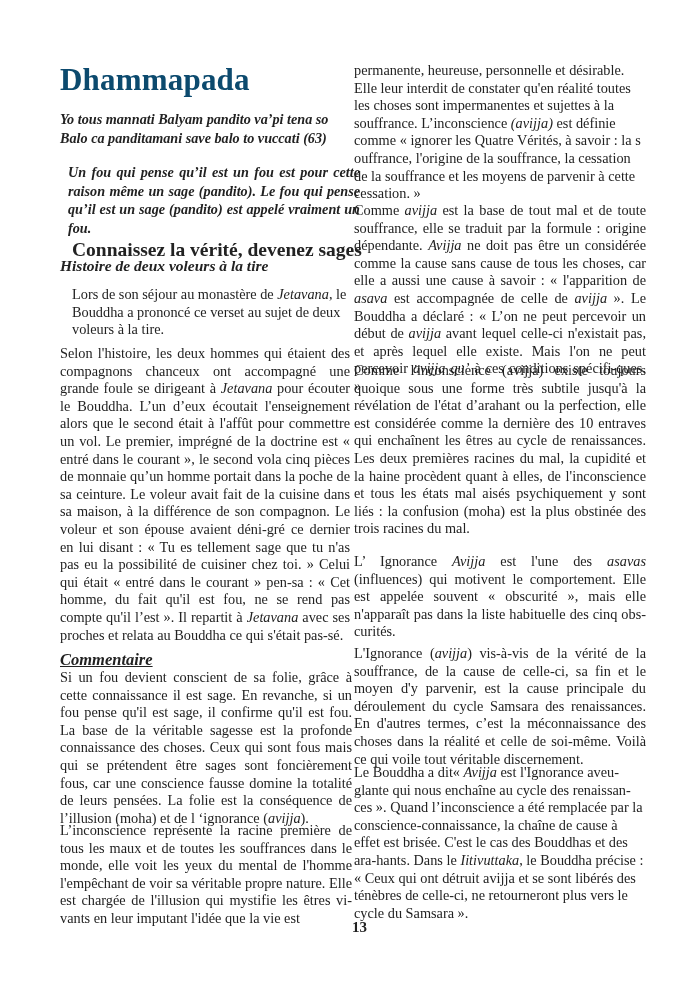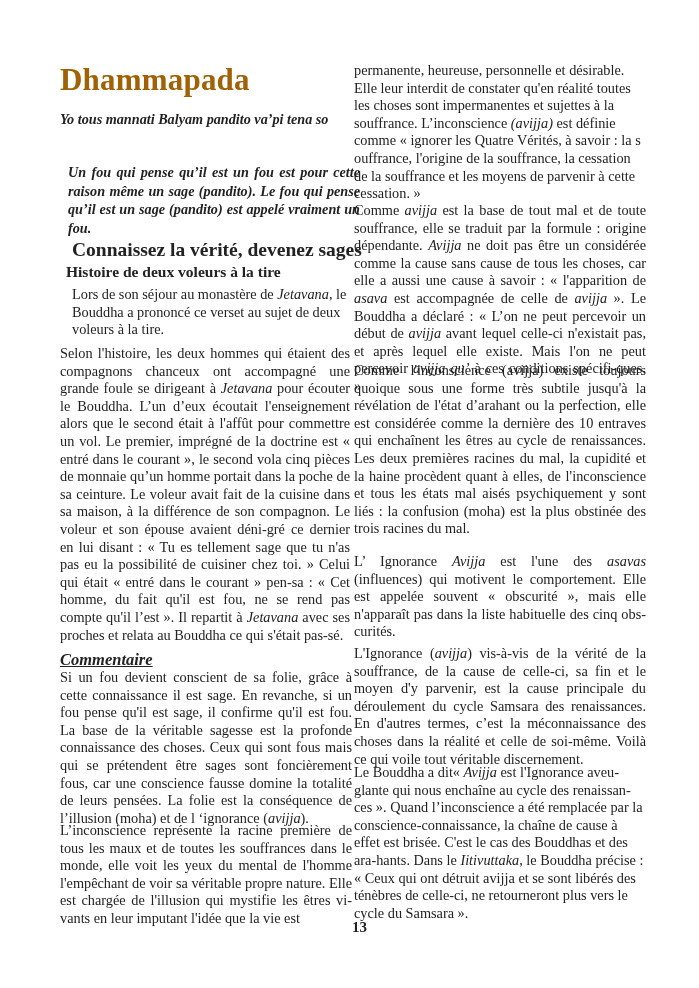--- a/index.html
+++ b/index.html
@@ -2,39 +2,40 @@
 <html><head>
 <meta charset="utf-8">
 <style>
   html, body { margin: 0; padding: 0; background: #ffffff; }
   body { width: 699px; height: 988px; position: relative; overflow: hidden;
          font-family: "Liberation Serif", "DejaVu Serif", serif; color: #222; }
   .col { position: absolute; top: 0; }
   .left { left: 60px; width: 290px; }
   .right { left: 354px; width: 292px; }
   .title { position: absolute; top: 62px; left: 0; margin: 0;
-           font-size: 31px; font-weight: bold; letter-spacing: 0.2px; color: #a16207; }
+           font-size: 31px; font-weight: bold; letter-spacing: 0.2px; color: #0c4a6e; }
   .verse { position: absolute; left: 0; width: 292px; margin: 0;
            font-size: 14.2px; line-height: 18.5px; font-weight: bold; font-style: italic; }
   .verse.pali { top: 110px; }
   .verse.fr { top: 163px; text-align: justify; margin-left: 8px; }
   .h2 { position: absolute; top: 227px; left: 0; margin: 12px; font-size: 19.5px; font-weight: bold; white-space: nowrap; }
-  .h3 { position: absolute; top: 257px; left: 0; margin: 6px; font-size: 15.5px; font-weight: bold; white-space: nowrap; }
+  .h3 { position: absolute; top: 257px; left: 0; margin: 0; font-size: 15.5px; font-weight: bold; white-space: nowrap; font-style: italic; }
   .p { position: absolute; left: 0; margin: 0; font-size: 14.3px; line-height: 17.6px; }
   .p.r { width: 292px; }
   .h-comm { position: absolute; top: 650px; left: 0; margin: 0; font-size: 16.5px; font-weight: bold; text-decoration: underline; font-style: italic; }
   .pagenum { position: absolute; top: 919px; left: 352px; font-size: 15px; font-weight: bold; }
 </style>
 </head>
 <body>
 
 <div class="col left">
   <h1 class="title">Dhammapada</h1>
   <p class="verse pali">
     <span>Yo tous mannati Balyam  pandito va’pi tena so</span><br>
+    <span>Balo ca panditamani  save balo to vuccati  (63)</span>
   </p>
   <p class="verse fr">Un fou qui pense qu’il est un fou est pour cette raison même un sage (pandito). Le fou qui pense qu’il est un sage (pandito) est appelé vraiment un fou.</p>
   <h2 class="h2">Connaissez la vérité, devenez sages</h2>
   <h3 class="h3">Histoire de deux voleurs à la tire</h3>
   <p class="p" style="top:286px;width:282px;margin-left:12px;">Lors de son séjour au monastère de <em>Jetavana</em>, le Bouddha a prononcé ce verset au sujet de deux voleurs à la tire.</p>
   <p class="p" style="top:345px;width:290px;text-align:justify;">Selon l'histoire, les deux hommes qui étaient des compagnons chanceux ont accompagné une grande foule se dirigeant à <em>Jetavana</em> pour écouter le Bouddha. L’un d’eux écoutait l'enseignement alors que le second était à l'affût pour commettre un vol. Le premier, imprégné de la doctrine est « entré dans le courant », le second vola cinq pièces de monnaie qu’un homme portait dans la poche de sa ceinture. Le voleur avait fait de la cuisine dans sa maison, à la différence de son compagnon. Le voleur et son épouse avaient déni-gré ce dernier en lui disant : « Tu es tellement sage que tu n'as pas eu la possibilité de cuisiner chez toi. »  Celui qui était « entré dans le courant » pen-sa : « Cet homme, du fait qu'il est fou, ne se rend pas compte qu'il l’est ». Il repartit à <em>Jetavana</em> avec ses proches et relata au Bouddha ce qui s'était pas-sé.</p>
   <h3 class="h-comm">Commentaire</h3>
   <p class="p" style="top:669px;width:292px;text-align:justify;">Si un fou devient conscient de sa folie, grâce à cette connaissance il est sage. En  revanche, si  un fou pense qu'il est sage, il confirme qu'il est fou. La base de la véritable    sagesse est la profonde connaissance des choses. Ceux qui sont fous mais qui se prétendent être sages sont foncièrement fous, car une conscience fausse domine la totalité de leurs pensées. La folie est la conséquence de l’illusion (moha) et de l ‘ignorance  (<em>avijja</em>).</p>
   <p class="p" style="top:822px;width:292px;text-align:justify;">L’inconscience représente la racine première de tous les maux et de toutes les souffrances dans le monde, elle voit les yeux du mental de l'homme l'empêchant de voir sa véritable propre nature. Elle est chargée de l'illusion qui mystifie les êtres vi-vants en leur imputant l'idée que la vie est</p>
 </div>

